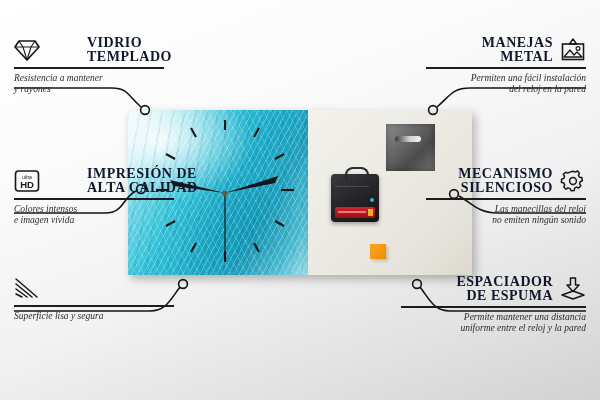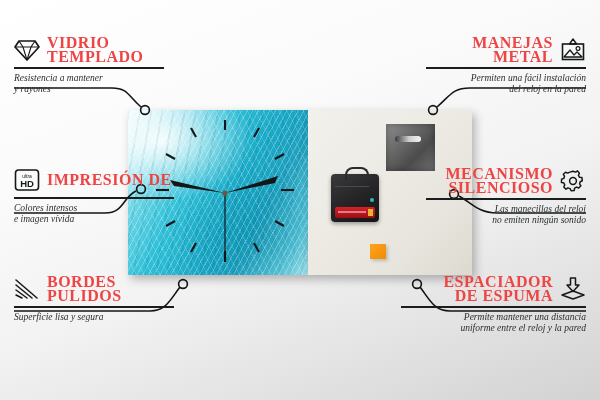--- a/index.html
+++ b/index.html
@@ -56,22 +56,22 @@
   .teal-dot{position:absolute;left:62px;top:88px;width:4px;height:4px;background:#2fb7c9;border-radius:50%;}
   .spacer-foam{position:absolute;left:62px;top:134px;width:16px;height:15px;
     background:linear-gradient(135deg,#ffa41f,#ef8c05);box-shadow:2px 2px 3px rgba(0,0,0,.18);}
 
   
   .callout{position:absolute;}
   .callout .head{display:flex;align-items:center;gap:7px;}
   .callout.right .head{flex-direction:row-reverse;}
   .icon{width:26px;height:26px;flex:0 0 26px;display:flex;align-items:center;justify-content:flex-end;}
   .icon svg{display:block;}
-  .title{font-size:16px;line-height:13.5px;letter-spacing:.5px;color:#ef4444;
-    font-variant:small-caps;text-transform:uppercase;font-weight:700;white-space:nowrap;}
+  .title{font-size:14px;line-height:13.5px;letter-spacing:.5px;color:#0f172a;
+    font-variant:small-caps;text-transform:uppercase;font-weight:700;white-space:nowrap;margin-left:40px;}
   .callout.right .title{text-align:right;}
   .rule{height:1.6px;background:#1a1c1e;margin:4px 0 4px 0;}
   .desc{font-size:9.5px;line-height:11.5px;color:#2a2c2e;white-space:nowrap;font-style:italic;}
   .callout.right .desc{text-align:right;}
 
   .connector{position:absolute;overflow:visible;}
   .connector path{fill:none;stroke:#121416;stroke-width:1.6;}
   .connector circle{fill:none;stroke:#121416;stroke-width:1.6;}
 </style>
 </head>
@@ -164,39 +164,38 @@
 
   <div class="callout left" style="left:14px;top:167px;width:160px;">
     <div class="head">
       <span class="icon">
         <svg width="26" height="24" viewBox="0 0 26 24">
           <rect x="1.5" y="2" width="23" height="20" rx="3" fill="none" stroke="#15181a" stroke-width="1.6"></rect>
           <text x="13" y="10" font-family="Liberation Sans, sans-serif" font-size="5" text-anchor="middle" fill="#15181a">ultra</text>
           <text x="13" y="19" font-family="Liberation Sans, sans-serif" font-size="9.5" font-weight="bold" text-anchor="middle" fill="#15181a">HD</text>
         </svg>
       </span>
-      <span class="title"><span>IMPRESIÓN DE</span><br></span>
+      <span class="title"><span>IMPRESIÓN DE</span><br><span>ALTA CALIDAD</span></span>
     </div>
     <div class="rule"></div>
     <div class="desc"><span>Colores intensos</span><br><span>e imagen vívida</span></div>
   </div>
 
   <div class="callout left" style="left:14px;top:275px;width:160px;">
     <div class="head">
       <span class="icon">
         <svg width="26" height="24" viewBox="0 0 26 24">
           <g stroke="#15181a" stroke-width="1.5" stroke-linecap="round">
             <line x1="2" y1="3" x2="23" y2="21"></line>
             <line x1="2" y1="8" x2="18" y2="21"></line>
             <line x1="2" y1="13" x2="13" y2="21"></line>
             <line x1="2" y1="18" x2="8" y2="21"></line>
           </g>
         </svg>
       </span>
-      <span class="title"><span>BORDES</span><br><span>PULIDOS</span></span>
     </div>
     <div class="rule"></div>
     <div class="desc"><span>Superficie lisa y segura</span></div>
   </div>
 
   <div class="callout right" style="right:14px;top:167px;width:160px;">
     <div class="head">
       <span class="icon">
         <svg width="26" height="24" viewBox="0 0 26 24">
           <path d="M13 2.2 l2.6 .9 1.9-1.2 1.9 2.4 -1 2.1 1.2 1.9 2.3 .3 .4 3.1 -2.1 1 -.6 2.2 1.3 1.9 -2.2 2.2 -2.1-.9 -2 1.1 -.4 2.3 -3.1 .2 -1-2.1 -2.2-.7 -1.9 1.3 -2.2-2.2 .9-2.1 -1-2.1 -2.3-.4 .2-3.1 2.2-.9 .7-2.2 -1.2-1.9 2.3-2.1 2.1 .9 2.1-1 Z" fill="none" stroke="#15181a" stroke-width="1.5" stroke-linejoin="round"></path>

